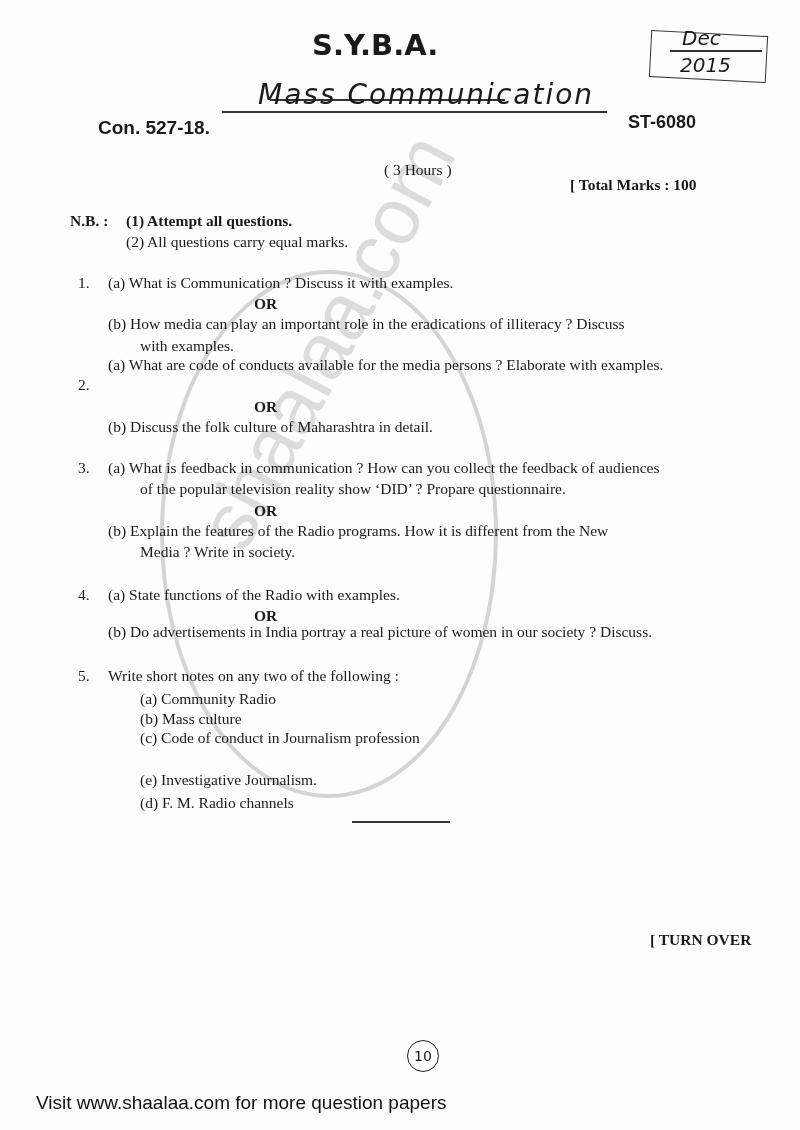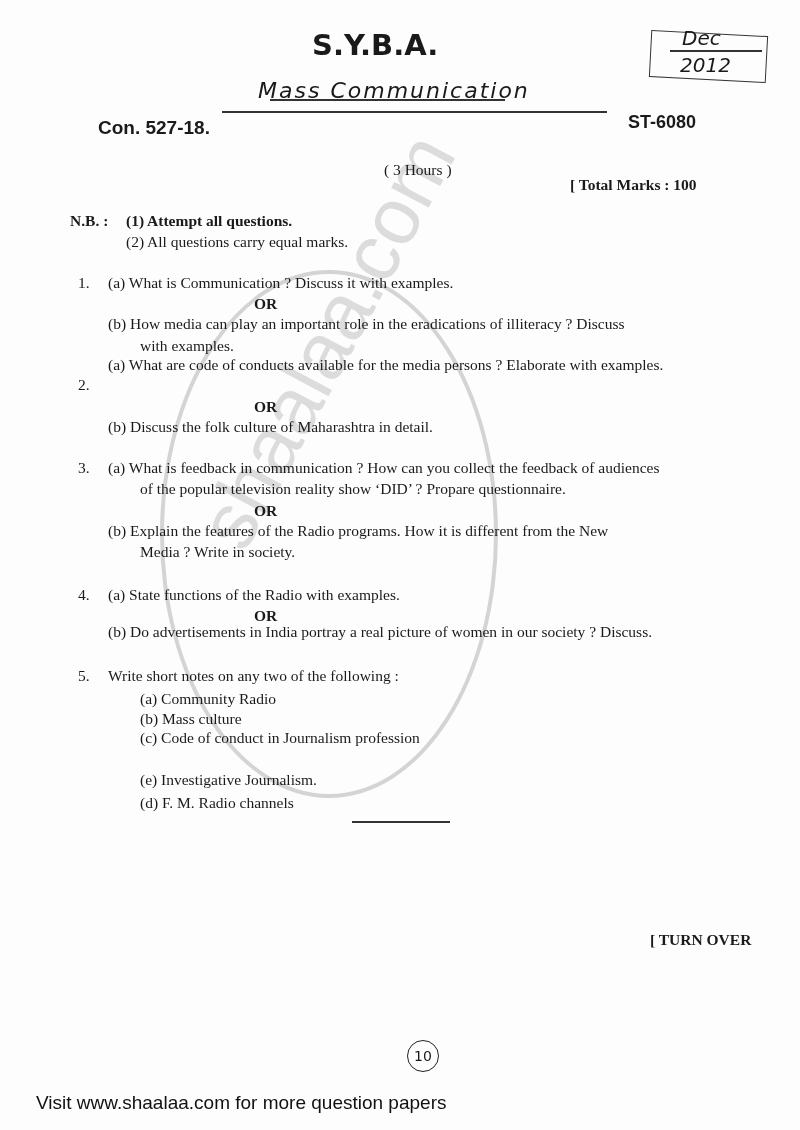--- a/index.html
+++ b/index.html
@@ -22,26 +22,26 @@
                 font-family:"DejaVu Sans", sans-serif; font-size:14px; }
   </style>
 </head>
 <body>
 
 <div class="watermark"></div>
 <div class="wm-text">shaalaa.com</div>
 
 <div class="abs hand b" style="left:312px;top:28px;font-size:29px;">S.Y.B.A.</div>
 <div class="line" style="left:270px;top:99px;width:235px;"></div>
-<div class="abs hand" style="left:258px;top:78px;font-size:22px;font-style:italic;letter-spacing:2px;">Mass Communication</div>
+<div class="abs hand" style="left:258px;top:78px;font-size:28px;font-style:italic;letter-spacing:2px;">Mass Communication</div>
 <div class="line" style="left:222px;top:111px;width:385px;"></div>
 <div class="datebox"></div>
 <div class="abs hand" style="left:682px;top:26px;font-size:20px;font-style:italic;">Dec</div>
 <div class="line" style="left:670px;top:50px;width:92px;"></div>
-<div class="abs hand" style="left:680px;top:53px;font-size:20px;font-style:italic;">2012</div>
+<div class="abs hand" style="left:680px;top:53px;font-size:20px;font-style:italic;">2015</div>
 
 <div class="abs sans b" style="left:98px;top:117px;font-size:19px;">Con. 527-18.</div>
 <div class="abs sans b" style="left:628px;top:112px;font-size:18px;">ST-6080</div>
 
 <div class="abs q" style="left:352px;top:161px;margin-left:32px;">( 3 Hours )</div>
 <div class="abs q b" style="left:570px;top:176px;">[ Total Marks : 100</div>
 
 <div class="abs q b" style="left:70px;top:212px;">N.B. :</div>
 <div class="abs q" style="left:126px;top:212px;font-weight:bold;">(1)  Attempt all questions.</div>
 <div class="abs q" style="left:126px;top:233px;">(2)  All questions carry equal marks.</div>

